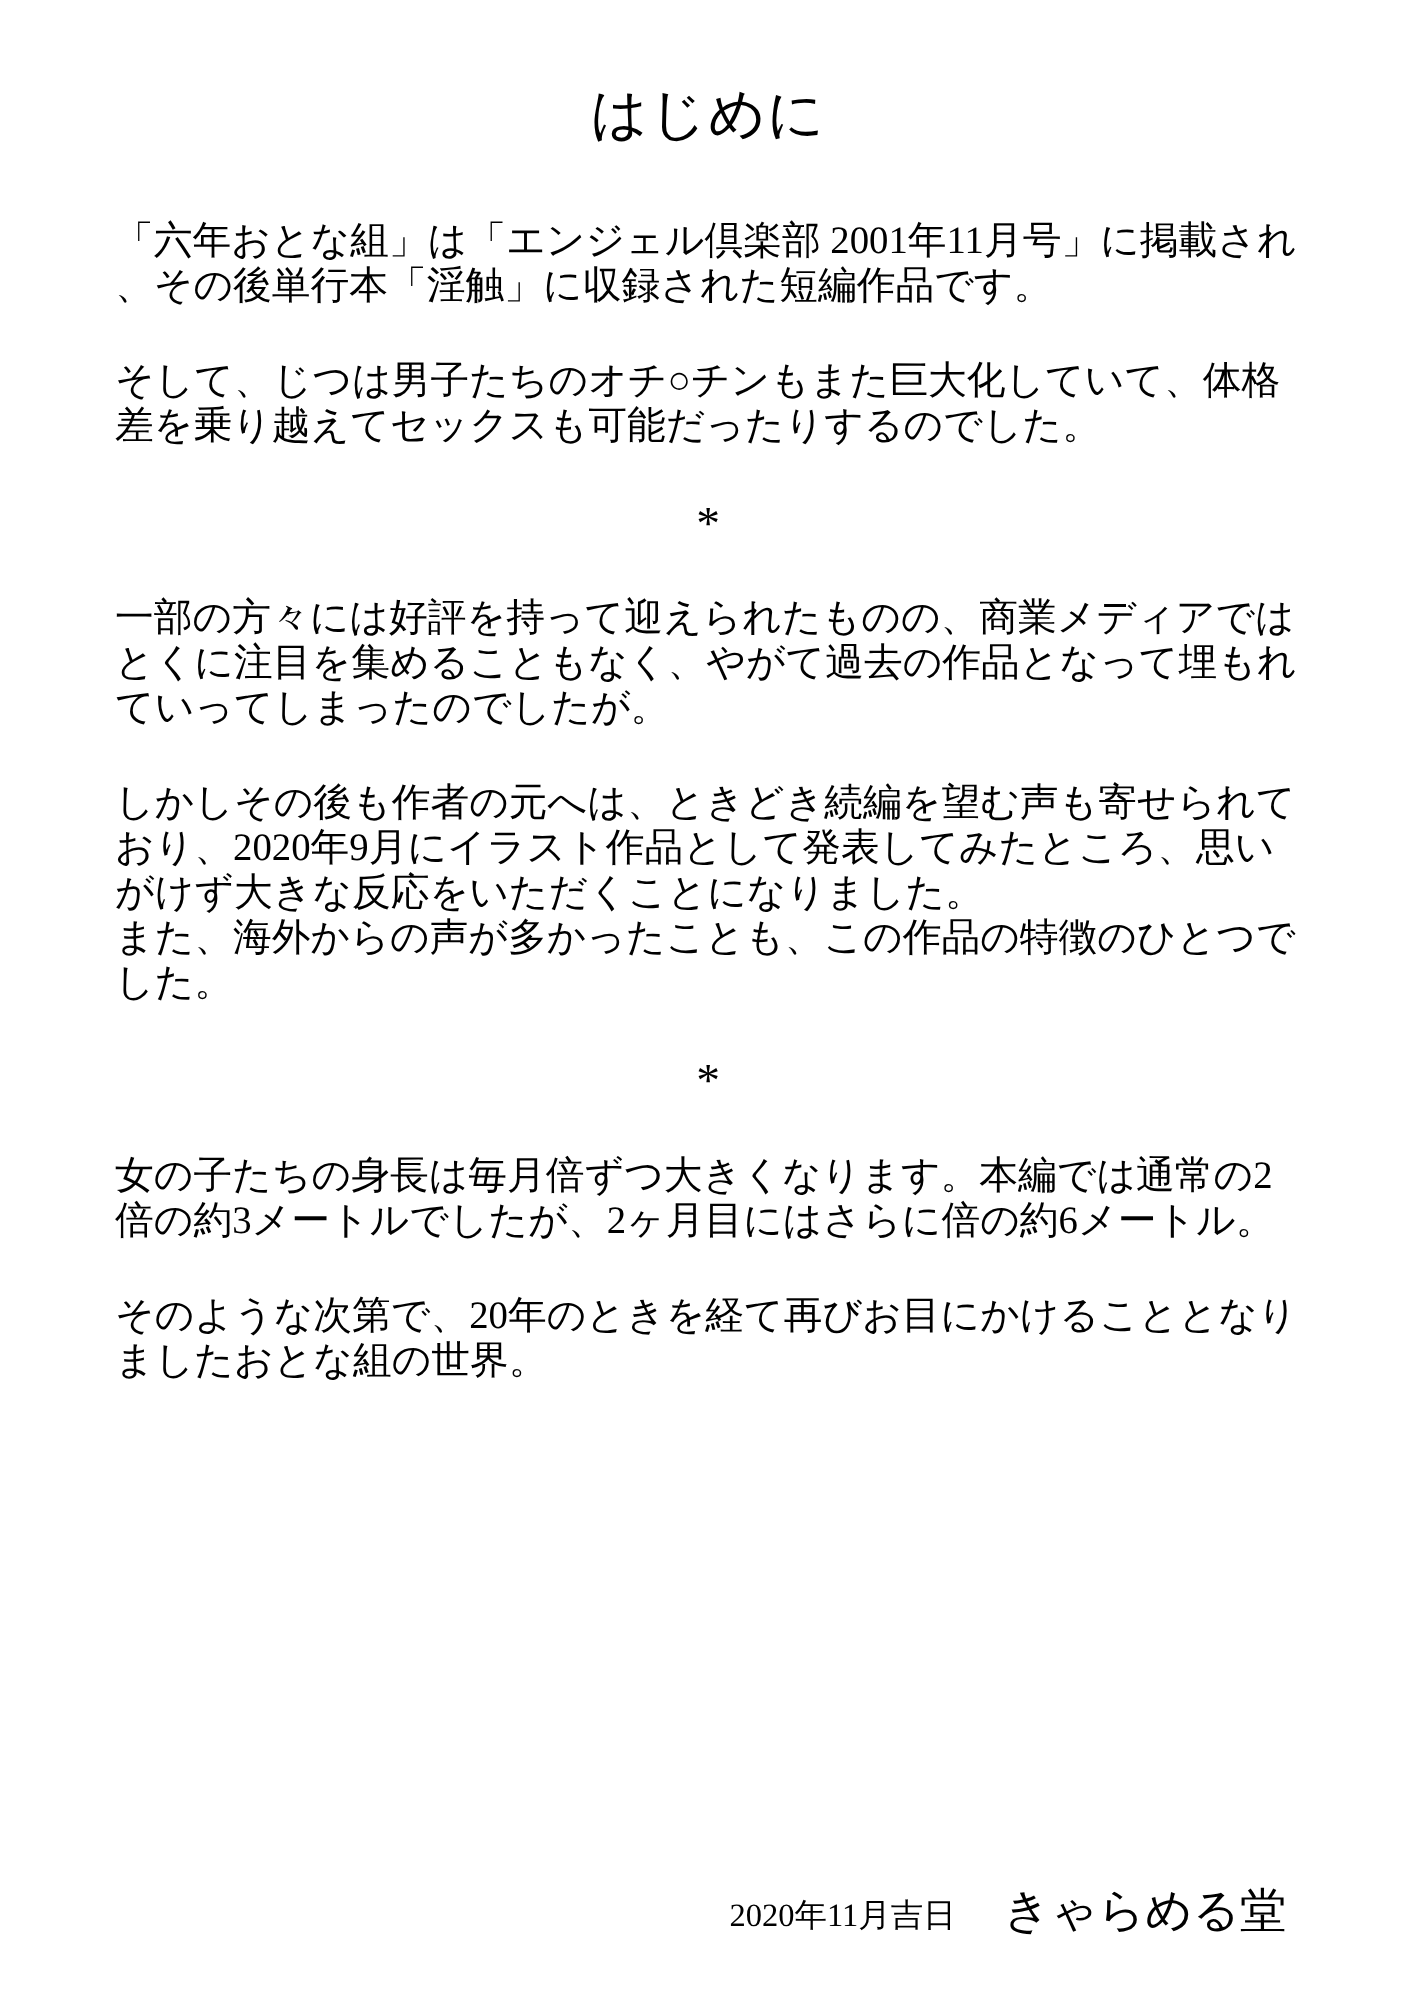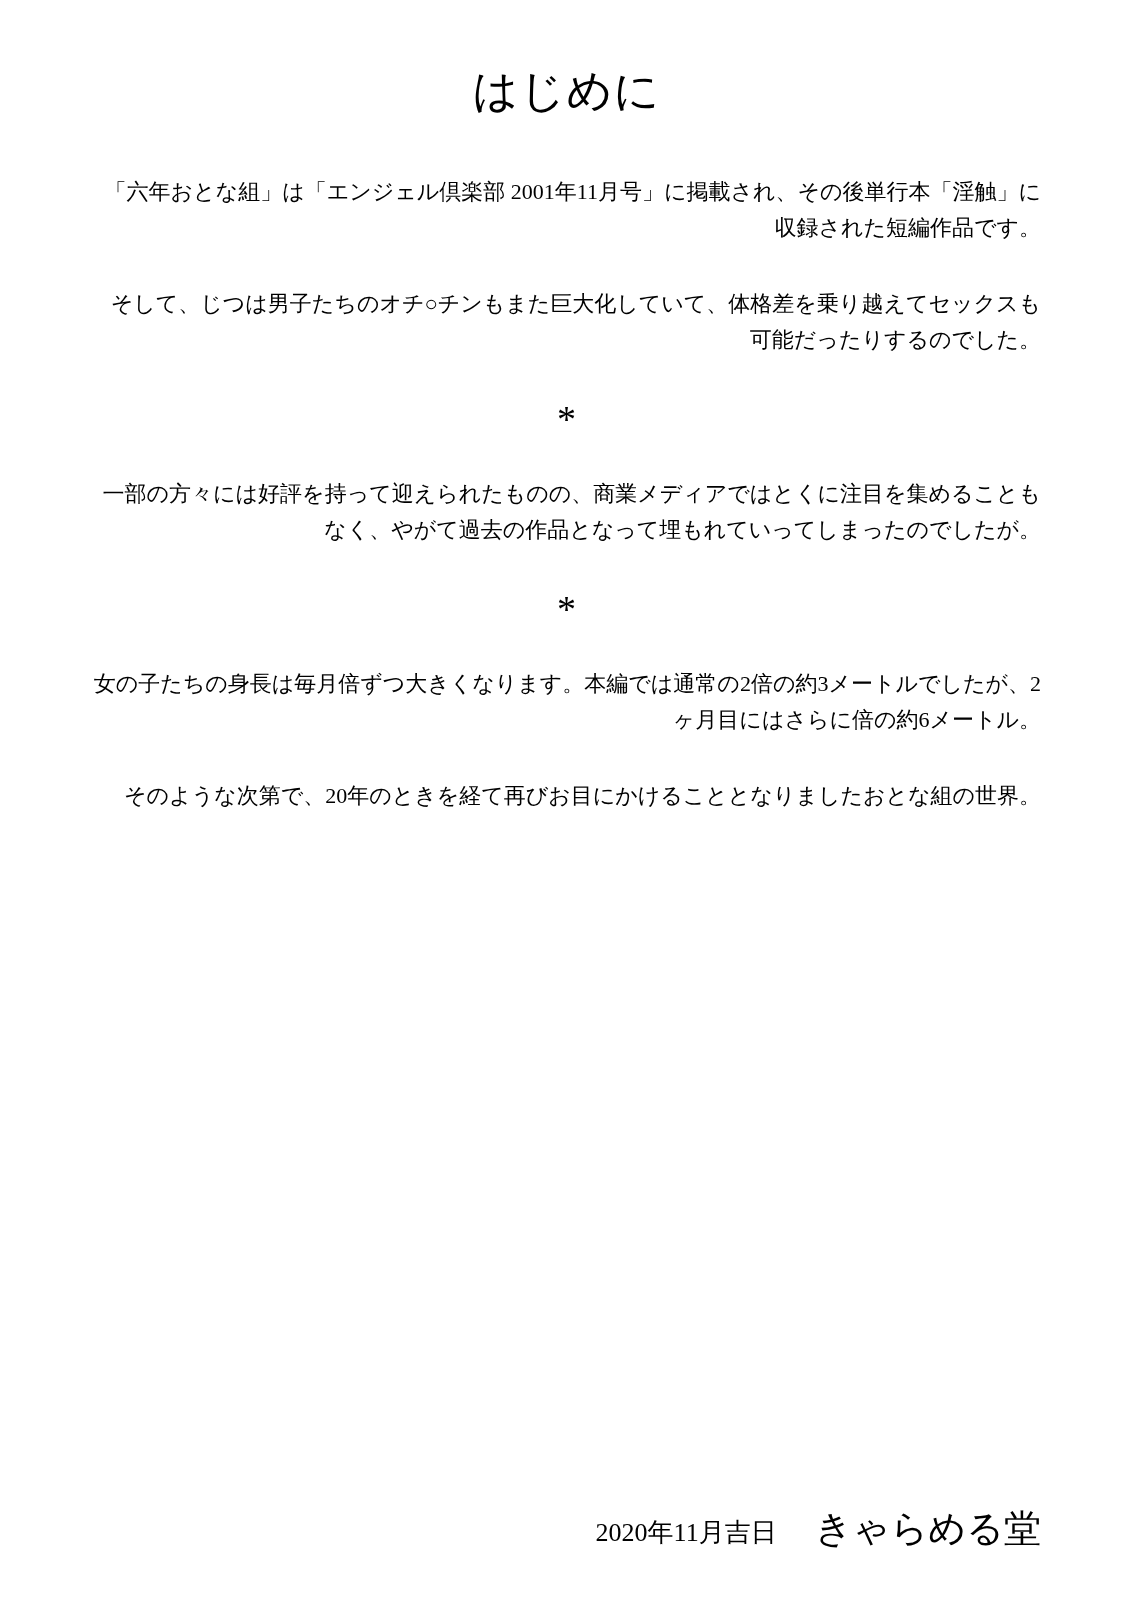--- a/index.html
+++ b/index.html
@@ -28,38 +28,38 @@
     line-height: 1.2;
     font-weight: normal;
     text-align: center;
     letter-spacing: 1px;
   }
   .block {
     margin: 0 0 40px 0;
   }
   .block p {
     margin: 0;
-    font-size: 22px;
+    font-size: 31px;
     line-height: 36px;
-    text-align: right;
+    text-align: left;
     word-break: break-all;
     line-break: anywhere;
   }
   .separator {
     margin: 38px 0 42px 0;
     height: 36px;
     font-size: 38px;
     line-height: 30px;
     text-align: center;
     transform: translateY(6px);
   }
   .colophon {
     position: absolute;
     top: 1504px;
-    right: 92px;
+    right: 104px;
     display: flex;
     align-items: baseline;
     gap: 38px;
     white-space: nowrap;
   }
   .colophon .date {
     font-size: 26px;
   }
   .colophon .publisher {
     font-size: 37px;
@@ -80,20 +80,22 @@
     <p>そして、じつは男子たちのオチ○チンもまた巨大化していて、体格差を乗り越えてセックスも可能だったりするのでした。</p>
   </section>
 
   <div class="separator">*</div>
 
   <section class="block">
     <p>一部の方々には好評を持って迎えられたものの、商業メディアではとくに注目を集めることもなく、やがて過去の作品となって埋もれていってしまったのでしたが。</p>
   </section>
 
   <section class="block">
+    <p>しかしその後も作者の元へは、ときどき続編を望む声も寄せられており、2020年9月にイラスト作品として発表してみたところ、思いがけず大きな反応をいただくことになりました。</p>
+    <p>また、海外からの声が多かったことも、この作品の特徴のひとつでした。</p>
   </section>
 
 
   <div class="separator">*</div>
 
   <section class="block">
     <p>女の子たちの身長は毎月倍ずつ大きくなります。本編では通常の2倍の約3メートルでしたが、2ヶ月目にはさらに倍の約6メートル。</p>
   </section>
 
   <section class="block">

